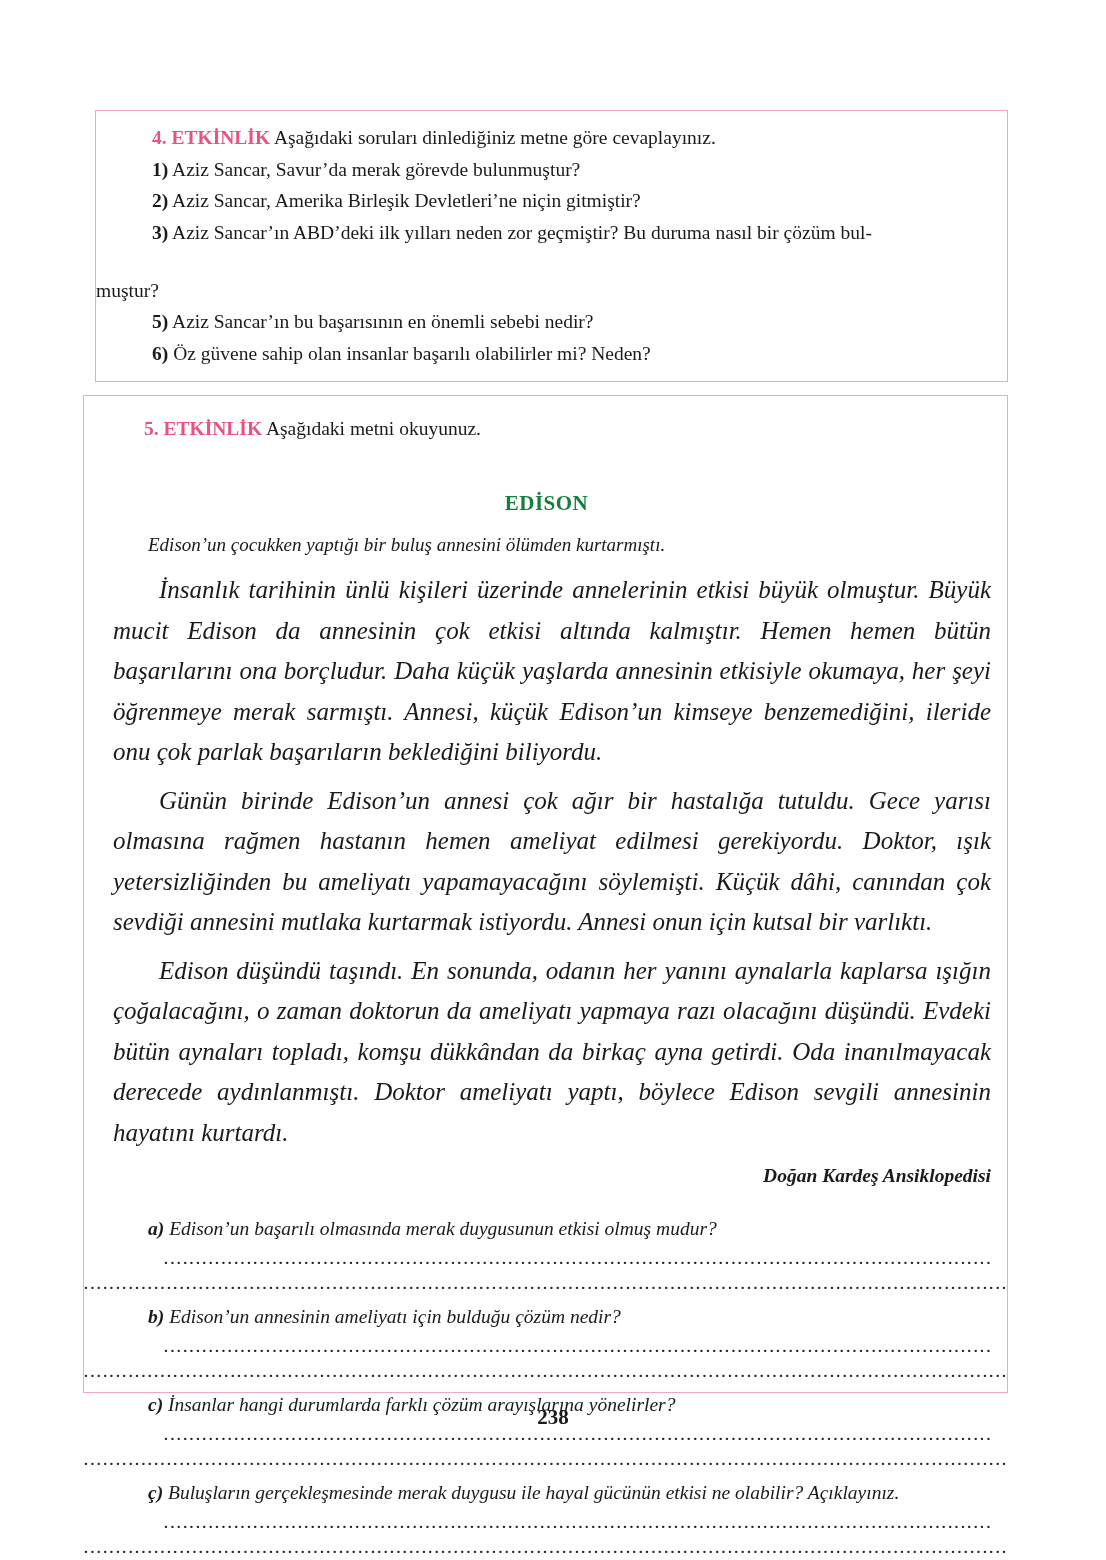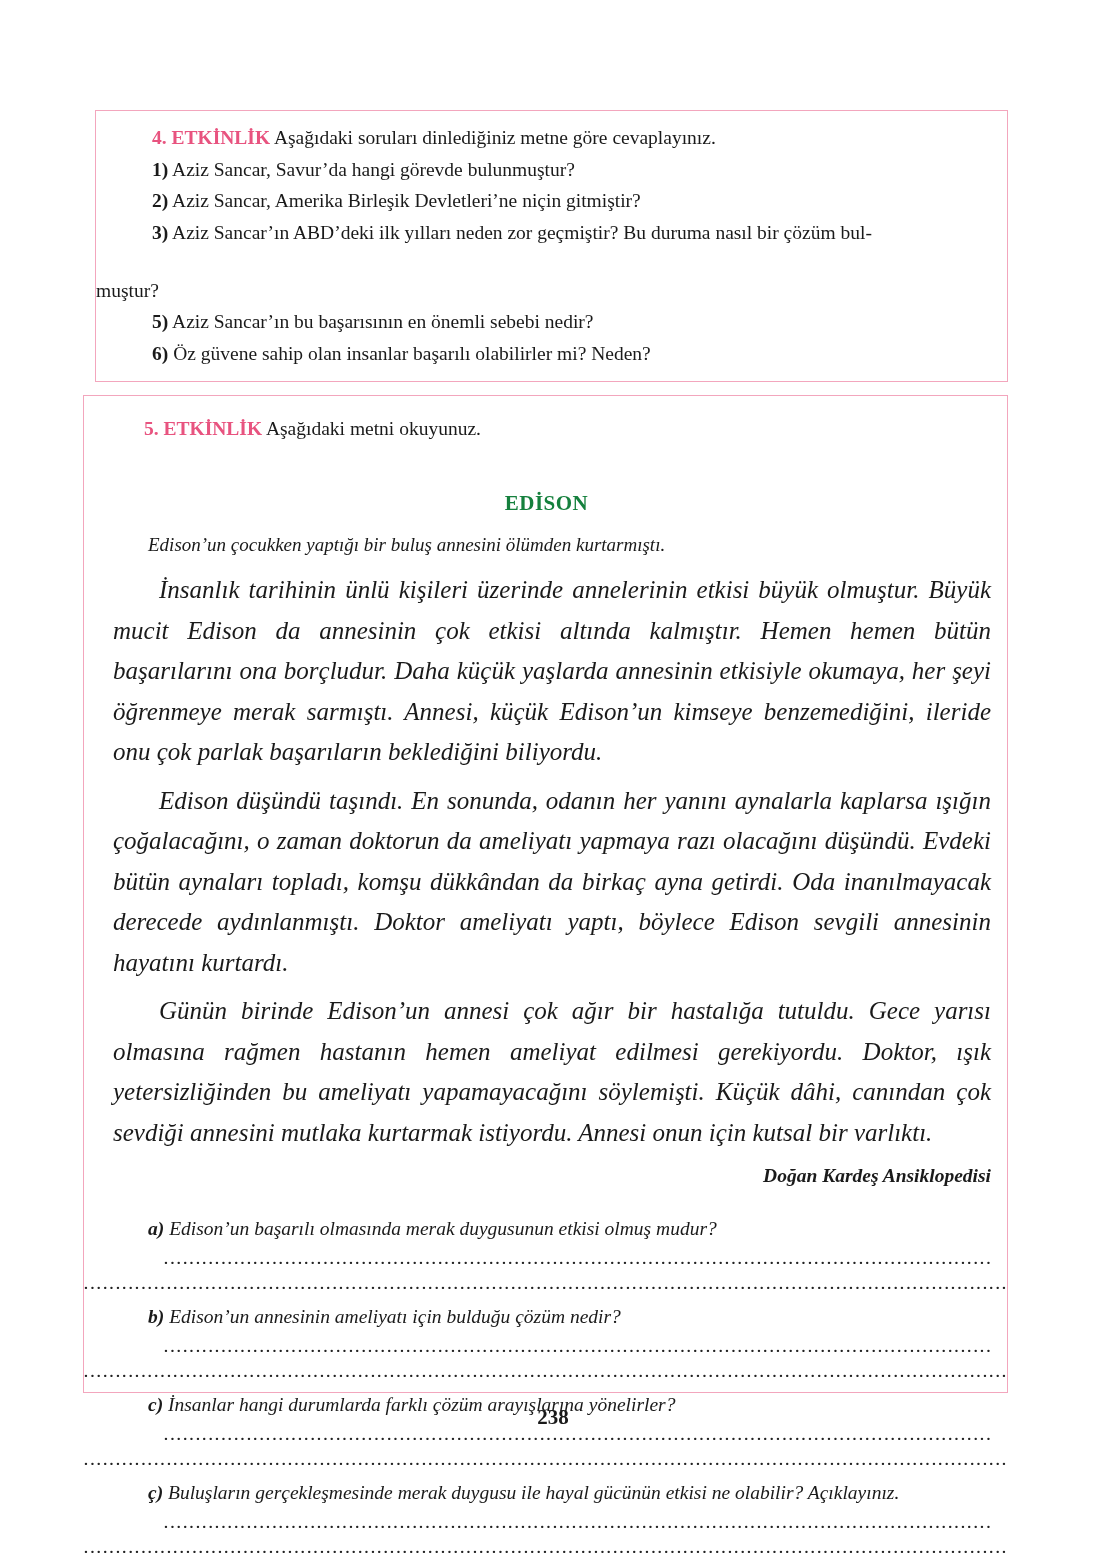--- a/index.html
+++ b/index.html
@@ -153,21 +153,21 @@
   <div class="box box-4">
     <div class="box5-inner" style="left:14px; top:12px; width:885px;">
 
       <p class="para indent">
         <span class="act-label">4. ETKİNLİK</span>
         <span>Aşağıdaki soruları dinlediğiniz metne göre cevaplayınız.</span>
       </p>
 
       <p class="q-line indent">
         <span class="q-num">1)</span>
-        <span>Aziz Sancar, Savur’da hangi görevde bulunmuştur?</span>
+        <span>Aziz Sancar, Savur’da merak görevde bulunmuştur?</span>
       </p>
 
       <p class="q-line indent">
         <span class="q-num">2)</span>
         <span>Aziz Sancar, Amerika Birleşik Devletleri’ne niçin gitmiştir?</span>
       </p>
 
       <p class="q-line indent">
         <span class="q-num">3)</span>
         <span>Aziz Sancar’ın ABD’deki ilk yılları neden zor geçmiştir? Bu duruma nasıl bir çözüm bul-</span>
@@ -196,22 +196,22 @@
       <p class="para indent">
         <span class="act-label">5. ETKİNLİK</span>
         <span>Aşağıdaki metni okuyunuz.</span>
       </p>
 
       <h2 class="title-edison">EDİSON</h2>
 
       <p class="lead">Edison’un çocukken yaptığı bir buluş annesini ölümden kurtarmıştı.</p>
 
       <p class="body-par">İnsanlık tarihinin ünlü kişileri üzerinde annelerinin etkisi büyük olmuştur. Büyük mucit  Edison da annesinin çok etkisi altında kalmıştır. Hemen hemen bütün başarılarını ona borçludur. Daha küçük yaşlarda annesinin etkisiyle okumaya, her şeyi öğrenmeye merak sarmıştı. Annesi, küçük Edison’un kimseye benzemediğini, ileride onu çok parlak başarıların beklediğini biliyordu.</p>
+      <p class="body-par">Günün birinde Edison’un annesi çok ağır bir hastalığa tutuldu. Gece yarısı olmasına rağmen hastanın hemen ameliyat edilmesi gerekiyordu. Doktor, ışık yetersizliğinden bu ameliyatı yapamayacağını söylemişti. Küçük dâhi, canından çok sevdiği annesini mutlaka kurtarmak istiyordu. Annesi onun için kutsal bir varlıktı.</p>
       <p class="body-par">Edison düşündü taşındı. En sonunda, odanın her yanını aynalarla kaplarsa ışığın çoğalacağını, o zaman doktorun da ameliyatı yapmaya razı olacağını düşündü. Evdeki bütün aynaları topladı, komşu dükkândan da birkaç ayna getirdi. Oda inanılmayacak derecede aydınlanmıştı. Doktor ameliyatı yaptı, böylece Edison sevgili annesinin hayatını kurtardı.</p>
-      <p class="body-par">Günün birinde Edison’un annesi çok ağır bir hastalığa tutuldu. Gece yarısı olmasına rağmen hastanın hemen ameliyat edilmesi gerekiyordu. Doktor, ışık yetersizliğinden bu ameliyatı yapamayacağını söylemişti. Küçük dâhi, canından çok sevdiği annesini mutlaka kurtarmak istiyordu. Annesi onun için kutsal bir varlıktı.</p>
 
       <p class="source">Doğan Kardeş Ansiklopedisi</p>
 
       <div class="qa-block">
 
         <p class="qa-q">
           <span class="q-num">a)</span>
           <span>Edison’un başarılı olmasında merak duygusunun etkisi olmuş mudur?</span>
         </p>
         <p class="dots-1">................................................................................................................................................................................................................................................</p>

